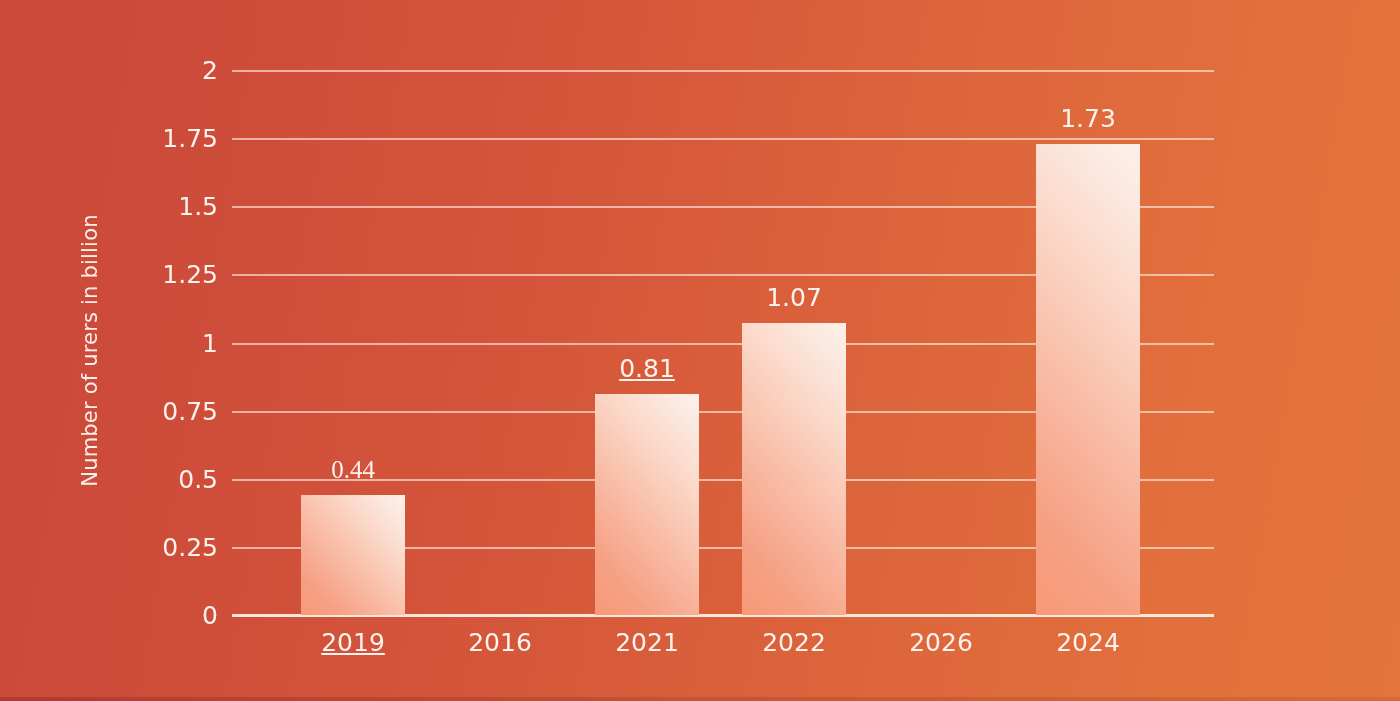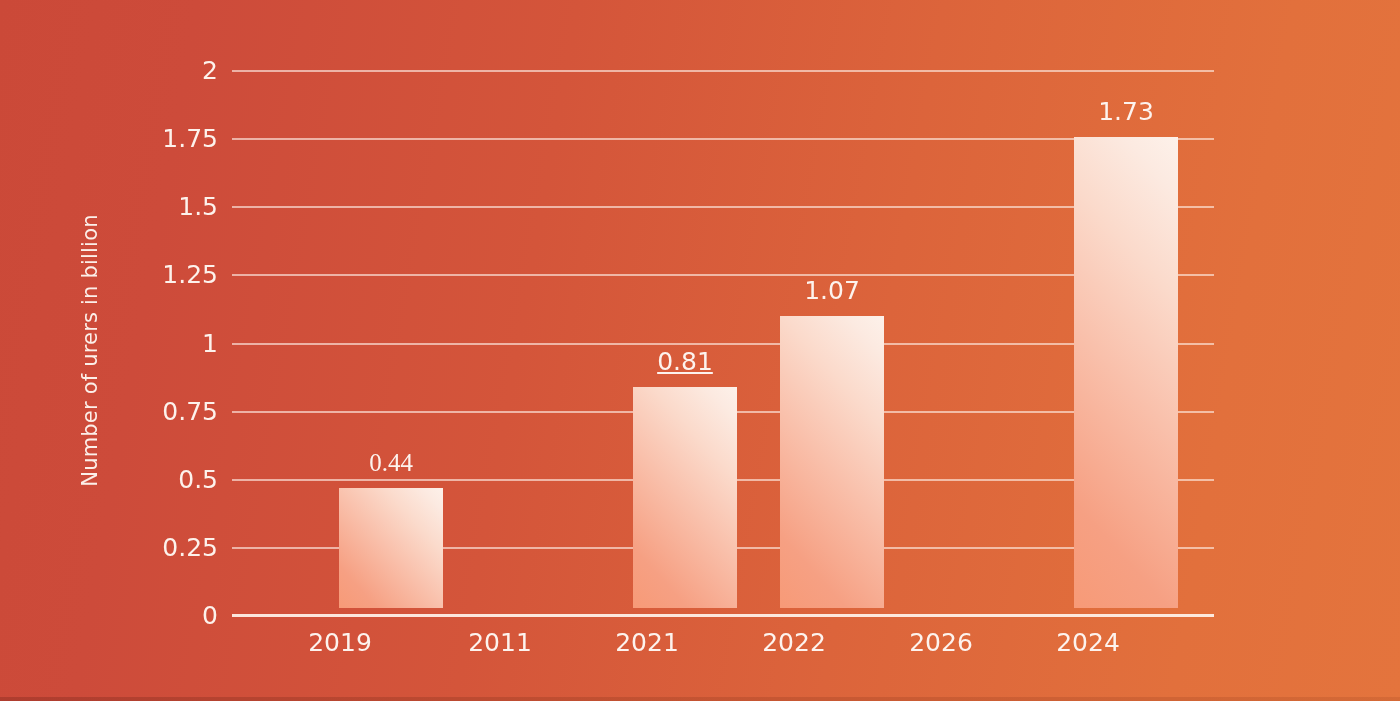--- a/index.html
+++ b/index.html
@@ -95,24 +95,23 @@
   
   #bars {
     position: absolute;
     left: 0;
     top: 0;
     width: 982px;
     height: 545px;
   }
   .bar-group {
     position: absolute;
-    bottom: 7px;
+    bottom: 0;
     width: 120px;
     height: 545px;
-    margin-left: 38px;
   }
   .bar {
     position: absolute;
     bottom: 0;
     left: 0;
     width: 104px;
     background: linear-gradient(48deg, #F79A77 0%, #F6A083 18%, #F9C0AB 48%, #FBDACB 72%, #FCEAE1 90%, #FDF1EA 100%);
   }
   .bar-value {
     position: absolute;
@@ -199,22 +198,22 @@
 
       <div class="bar-group" style="left:804px;">
         <div class="bar" style="height:471px;"></div>
         <div class="bar-value" style="bottom:482px;">1.73</div>
       </div>
 
     </div>
   </div>
 
   <div id="categories">
-    <div class="cat-label" style="left:56px;">2019</div>
-    <div class="cat-label" style="left:216px;">2011</div>
+    <div class="cat-label" style="left:69px;text-decoration:underline;">2019</div>
+    <div class="cat-label" style="left:216px;">2016</div>
     <div class="cat-label" style="left:363px;">2021</div>
     <div class="cat-label" style="left:510px;">2022</div>
     <div class="cat-label" style="left:657px;">2026</div>
     <div class="cat-label" style="left:804px;">2024</div>
   </div>
 
   <div id="bottom-edge"></div>
 </div>
 
 </body></html>

